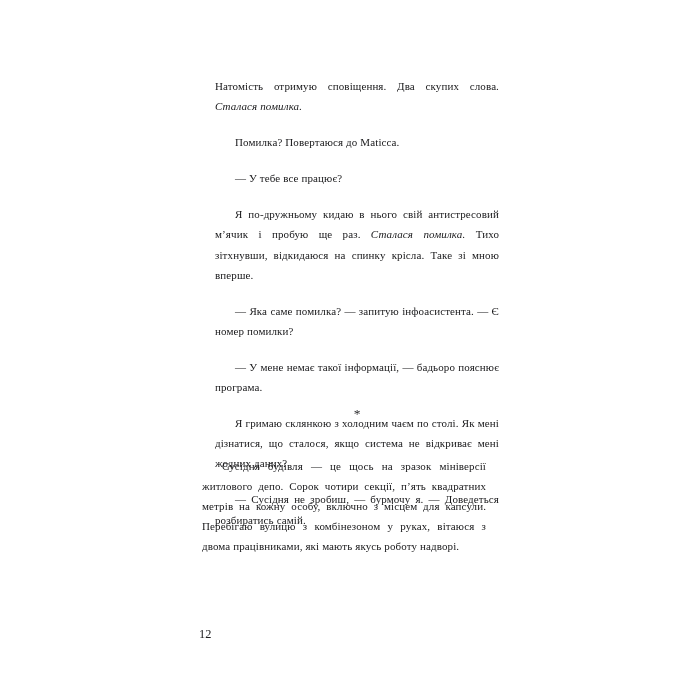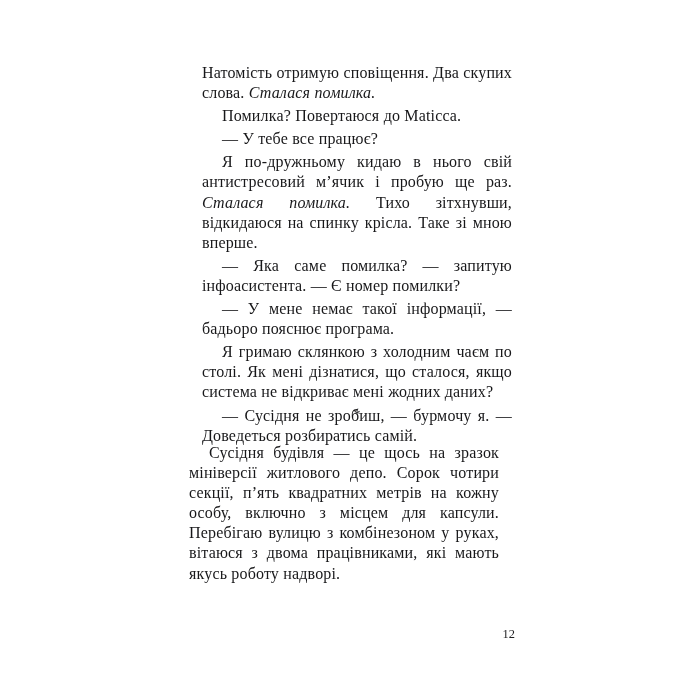--- a/index.html
+++ b/index.html
@@ -23,22 +23,22 @@
   }
 
   .text-block {
     position: absolute;
     left: 199px;
     top: 60px;
     width: 316px;
   }
 
   .para {
-    margin: 3px;
-    font-size: 16px;
+    margin: 16px;
+    font-size: 11px;
     line-height: 20.1px;
     color: #18181a;
     text-align: justify;
     text-align-last: left;
     letter-spacing: 0.01em;
     word-spacing: 0.005em;
     white-space: pre-wrap;
   }
 
   .para.indent {
@@ -67,21 +67,21 @@
     top: 440px;
     width: 316px;
     font-family: Liberation Serif, serif;
   }
 
   .folio {
     position: absolute;
     left: 199px;
     top: 626px;
     width: 316px;
-    text-align: right;
+    text-align: left;
     font-size: 12.4px;
     color: #1d1d1f;
     line-height: 16px;
   }
 </style>
 </head>
 <body>
 
 <div class="page">
 

